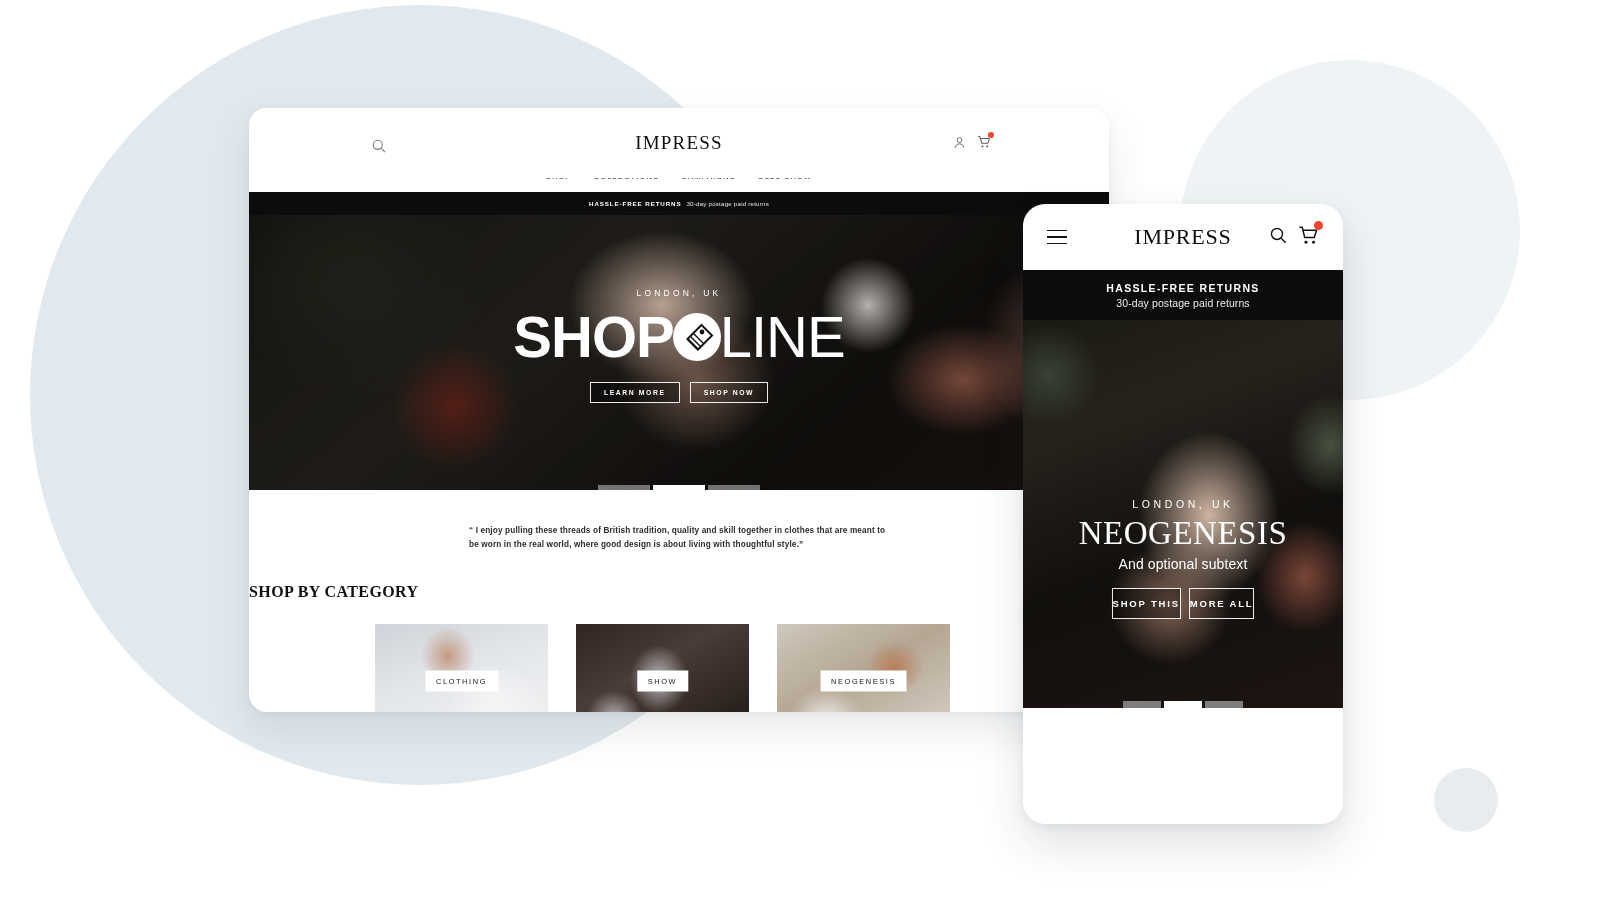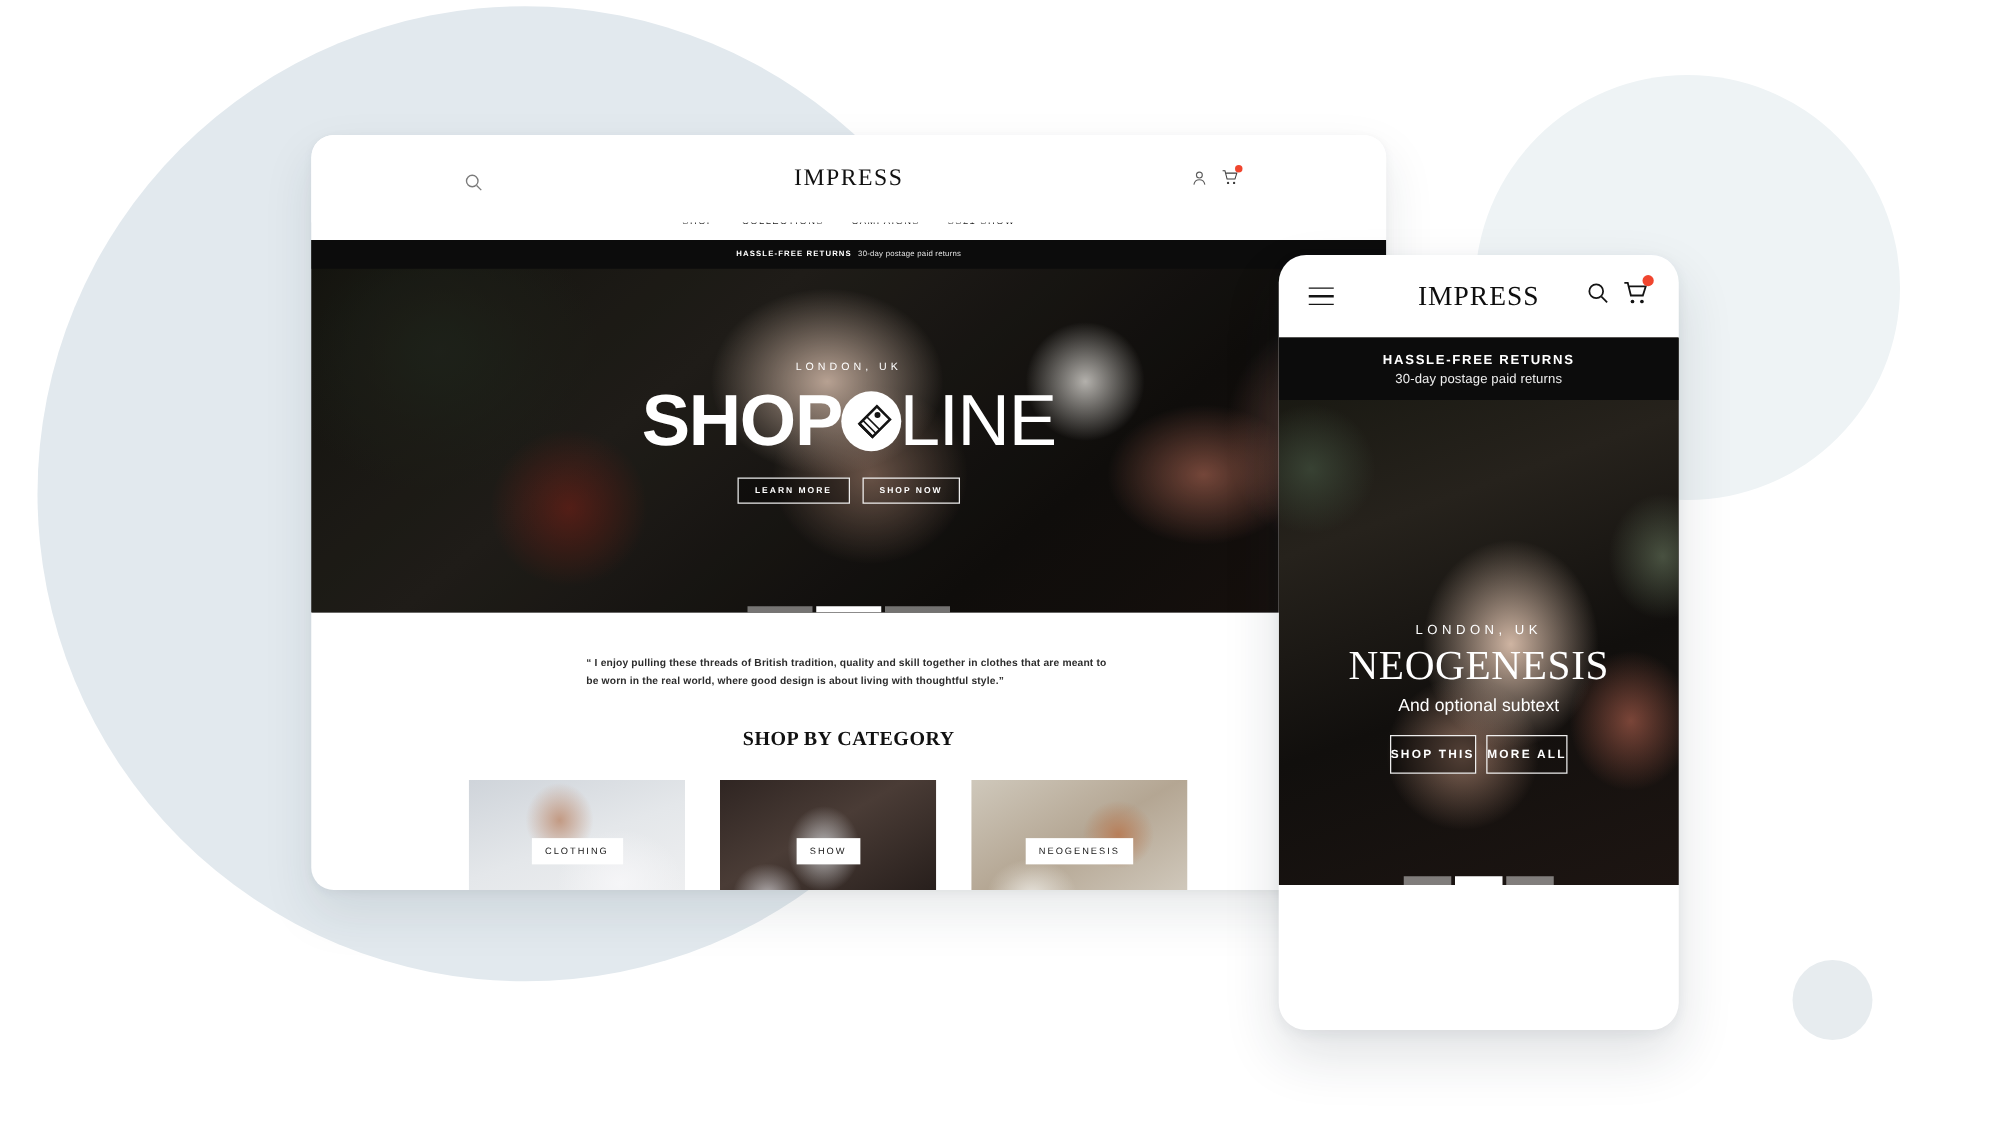--- a/index.html
+++ b/index.html
@@ -114,21 +114,21 @@
 
   
   .d-quote {
     margin: 34px auto 0;
     width: 420px; 
     font-size: 8.2px; line-height: 1.75; color: #2c2c2c; letter-spacing: .15px; font-weight: bold;
   }
 
   
   .d-cat-head {
-    margin-top: 30px; text-align: center;
+    margin-top: 30px; 
     font-family: "Liberation Serif", serif;
     font-size: 16px; letter-spacing: .4px; color: #111;
   }
   .d-cats {
     margin-top: 23px;
     display: flex; gap: 28px;
     padding-left: 126px;
   }
   .cat {
     position: relative; width: 173px; height: 115px; overflow: hidden; flex: none;

